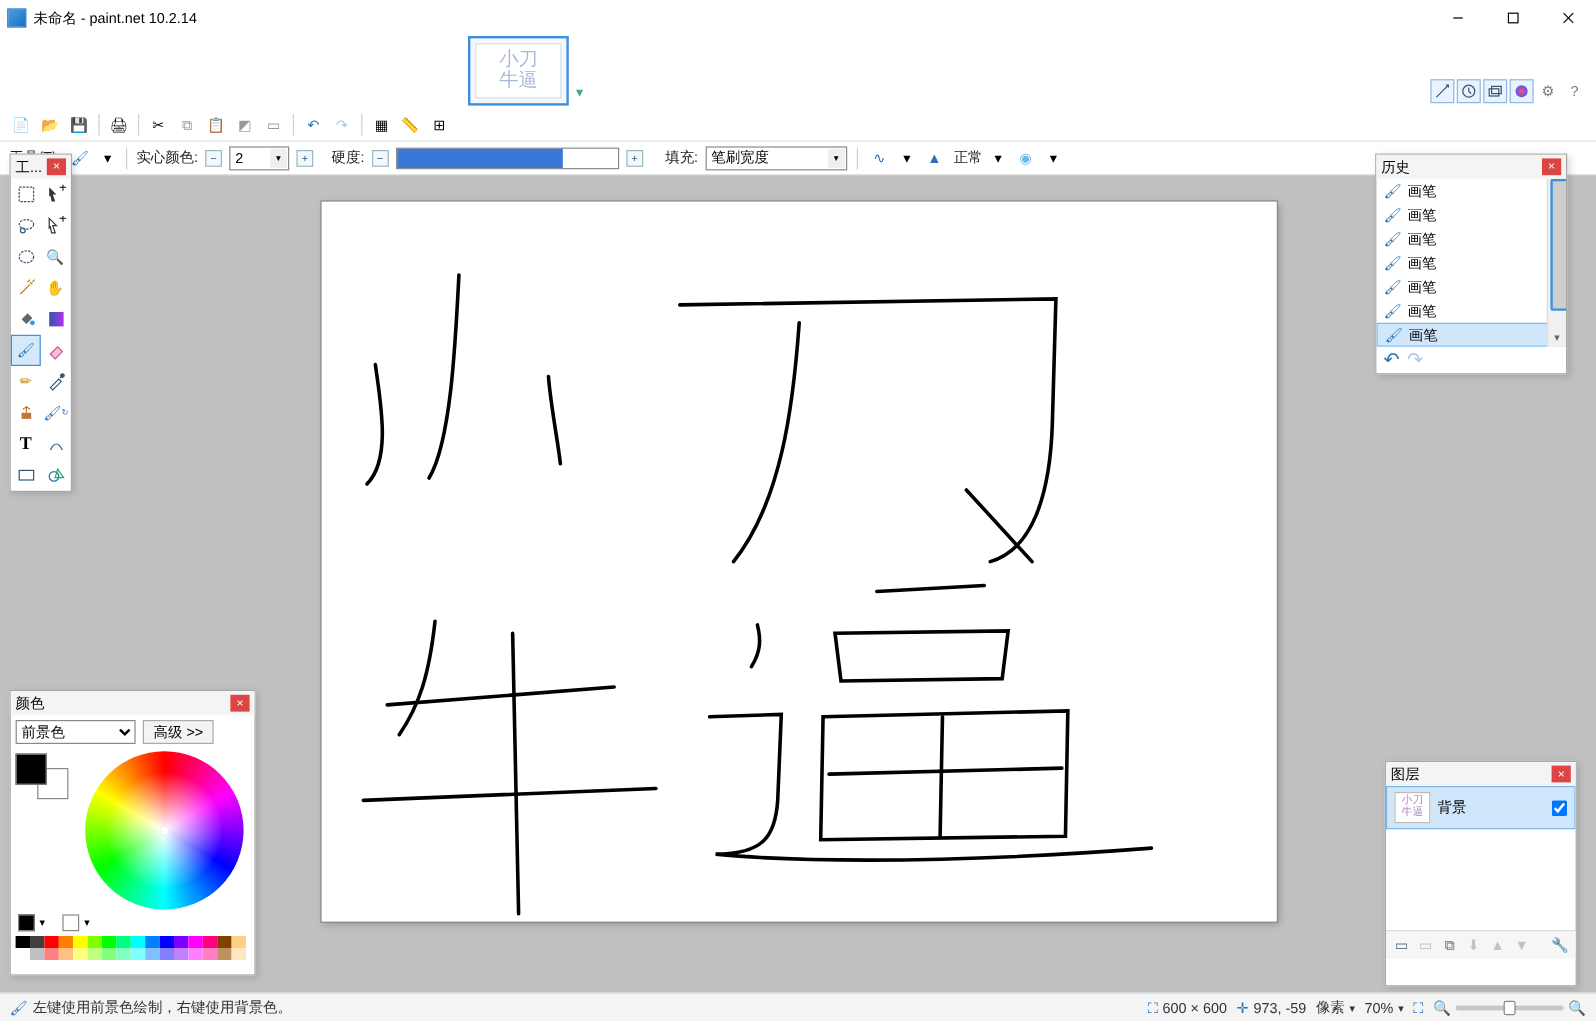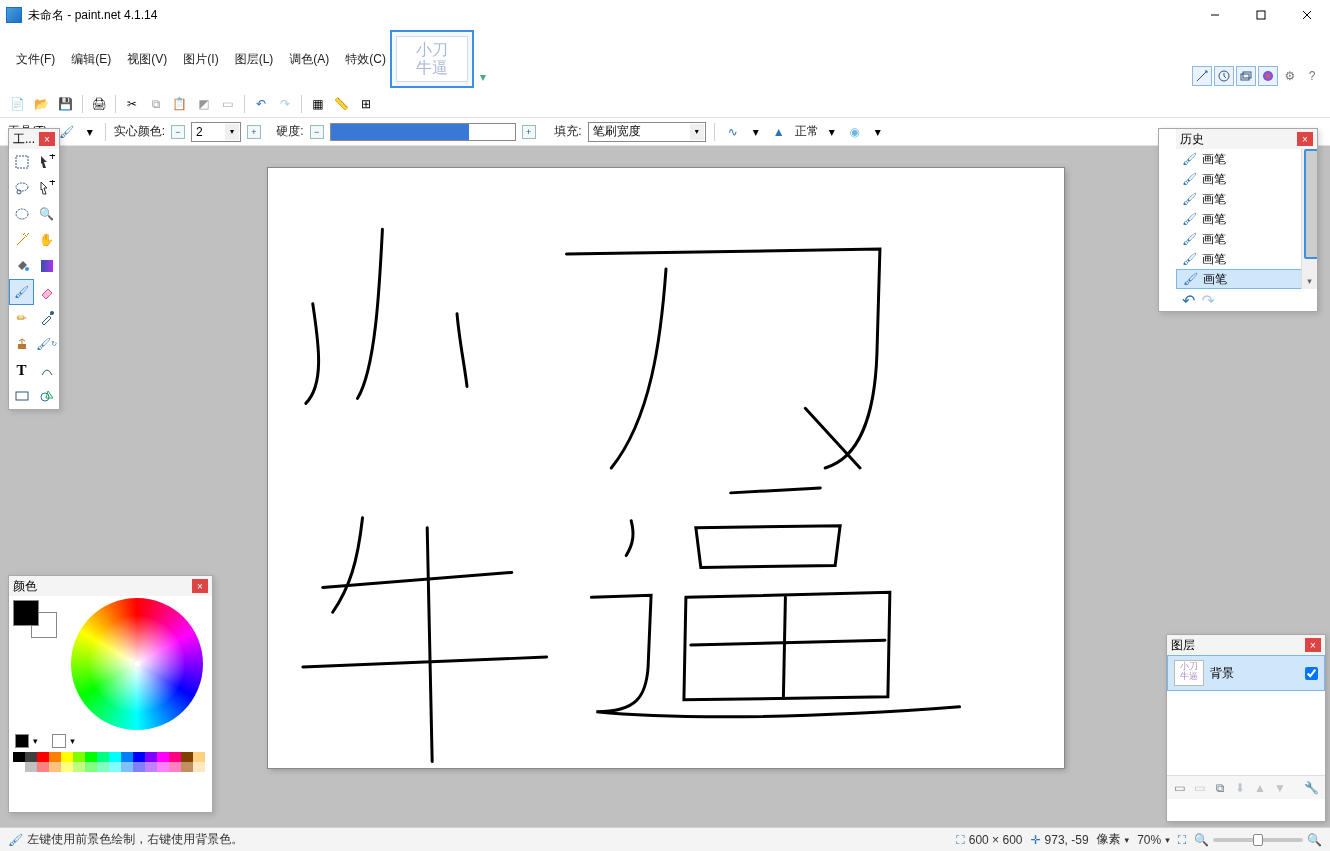--- a/index.html
+++ b/index.html
@@ -69,33 +69,33 @@
 .bigswatch .bg{position:absolute;right:0;bottom:0;width:26px;height:26px;background:#fff;border:1px solid #888;}
 .wheel{width:132px;height:132px;border-radius:50%;background:conic-gradient(red,magenta,blue,cyan,lime,yellow,red);position:relative;margin:2px auto;}
 .wheel::after{content:"";position:absolute;inset:18px;border-radius:50%;background:radial-gradient(circle,#fff 0%,rgba(255,255,255,0) 72%);}
 .wheel .cursor{position:absolute;left:62px;top:62px;width:8px;height:8px;border:1px solid #000;border-radius:50%;background:#fff;}
 .miniswatch-row{display:flex;gap:4px;padding:2px 6px;align-items:center;}
 .miniswatch{width:14px;height:14px;border:1px solid #888;}
 .palette{display:flex;flex-wrap:wrap;padding:2px 4px;gap:0;}
 .palette .c{width:12px;height:10px;}
 
 
-#history { right:12px; top:128px; width:160px; height:184px;padding-left:17px;}
+#history { right:24px; top:128px; width:160px; height:184px;}
 #history .list{height:140px;overflow:hidden;position:relative;}
 #history .hitem{}
 .hitem{height:20px;display:flex;align-items:center;gap:6px;padding:0 6px;}
 .hitem.sel{background:#cfe6fb;border:1px solid #7db7ea;}
 .hicon{width:14px;height:14px;color:#2a72b5;display:inline-block;}
 #history .scrollbar{position:absolute;right:0;top:0;width:16px;bottom:0;background:#f0f0f0;border-left:1px solid #ddd;}
 #history .scrollbar .thumb{position:absolute;left:2px;right:2px;top:0;height:110px;background:#cdcdcd;border-radius:2px;}
 #history .scrollbar .btn{position:absolute;left:0;right:0;height:16px;background:#f0f0f0;display:flex;align-items:center;justify-content:center;font-size:9px;color:#666;}
 #history .bottom{height:22px;display:flex;align-items:center;gap:6px;padding:0 6px;color:#2a72b5;}
 
 
-#layers { right:4px; top:634px; width:160px; height:188px;}
+#layers { right:16px; top:634px; width:160px; height:188px;}
 #layers .list{height:120px;overflow:auto;}
 .litem{height:36px;display:flex;align-items:center;gap:6px;padding:0 6px;background:#cfe6fb;border:1px solid #7db7ea;}
 .lthumb{width:30px;height:26px;background:#fff;border:1px solid #bbb;font-size:9px;color:#a8b;line-height:10px;text-align:center;}
 .lchk{margin-left:auto;}
 #layers .bottom{height:24px;display:flex;align-items:center;justify-content:space-between;padding:0 4px;background:#f6f6f6;border-top:1px solid #ddd;}
 #layers .bottom .b{width:18px;height:18px;display:flex;align-items:center;justify-content:center;color:#6a7a8a;}
 
 
 .status { position:absolute; left:0; right:0; bottom:0; height:24px; background:#f4f4f4; border-top:1px solid #d0d0d0; display:flex; align-items:center; padding:0 8px; gap:8px;}
 .status .seg { display:flex; align-items:center; gap:4px; color:#333;}
@@ -103,50 +103,41 @@
 .status .zslider{width:90px;height:4px;background:#c8c8c8;position:relative;border-radius:2px;}
 .status .zslider .knob{position:absolute;left:40px;top:-4px;width:10px;height:12px;background:#fff;border:1px solid #888;border-radius:2px;}
 
 svg{display:block;}
 </style>
 </head>
 <body>
 
 <div class="titlebar">
   <div class="app-icon"></div>
-  <div class="title">未命名 - paint.net 4.1.14</div>
+  <div class="title">未命名 - paint.net 10.2.14</div>
   <div class="spacer"></div>
   <div class="winbtn">
       <svg width="10" height="10">
         <line x1="1" y1="5" x2="9" y2="5" stroke="#000"></line>
       </svg>
     </div>
   <div class="winbtn">
       <svg width="10" height="10">
         <rect x="1" y="1" width="8" height="8" fill="none" stroke="#000"></rect>
       </svg>
     </div>
   <div class="winbtn close">
       <svg width="10" height="10">
         <line x1="1" y1="1" x2="9" y2="9" stroke="#000"></line>
         <line x1="9" y1="1" x2="1" y2="9" stroke="#000"></line>
       </svg>
     </div>
 </div>
 
 <div class="row2">
-  <div class="menubar">
-    <div class="menuitem">文件(F)</div>
-    <div class="menuitem">编辑(E)</div>
-    <div class="menuitem">视图(V)</div>
-    <div class="menuitem">图片(I)</div>
-    <div class="menuitem">图层(L)</div>
-    <div class="menuitem">调色(A)</div>
-    <div class="menuitem">特效(C)</div>
-  </div>
   <div class="thumb">
     <div class="thumb-inner">小刀<br>牛逼</div>
   </div>
   <div class="thumb-dd">▾</div>
   <div class="util">
     <div class="ubtn">
         <svg width="14" height="14">
           <path d="M2 12 L7 7 M7 7 L12 2 M10 2 L12 2 L12 4" stroke="#357" fill="none"></path>
         </svg>
       </div>
@@ -431,20 +422,24 @@
     </div>
     <div class="b" style="color:#2a72b5">🔧</div>
   </div>
 </div>
 
 <div id="colors" class="panel">
   <div class="ptitle">
       <span>颜色</span>
       <div class="pclose">×</div>
     </div>
+  <div class="row">
+    <select><option>前景色</option></select>
+    <button class="advbtn">高级 &gt;&gt;</button>
+  </div>
   <div style="display:flex">
     <div class="bigswatch">
       <div class="bg"></div>
       <div class="fg"></div>
     </div>
     <div class="wheel">
         <div class="cursor"></div>
       </div>
   </div>
   <div class="miniswatch-row">

